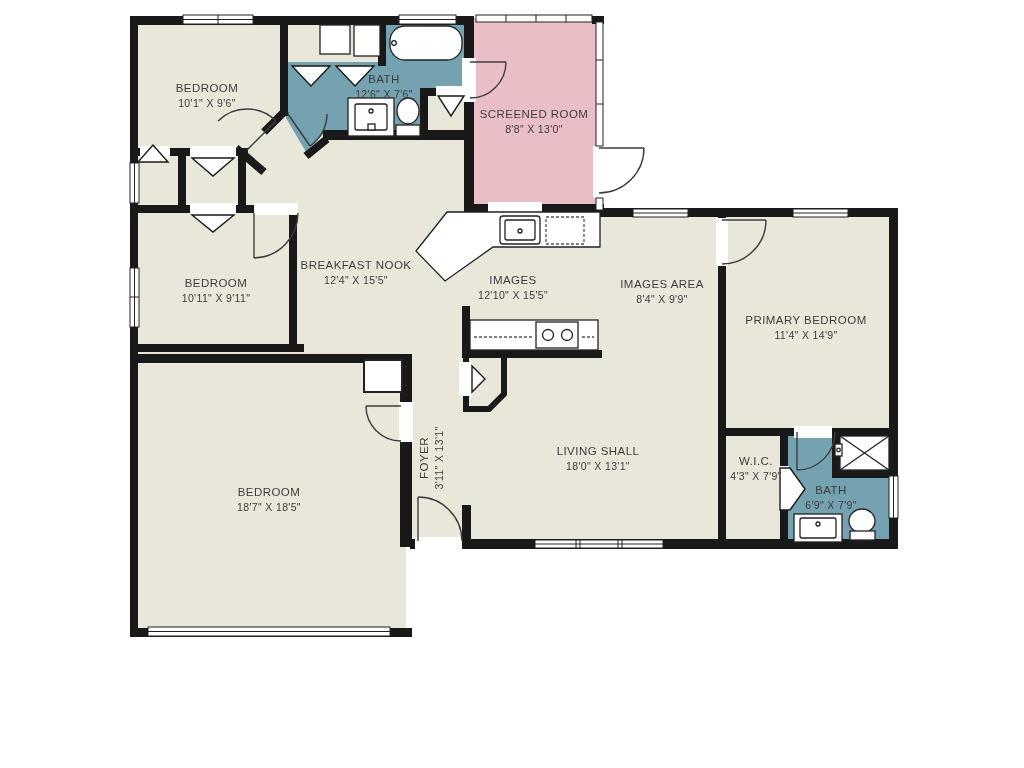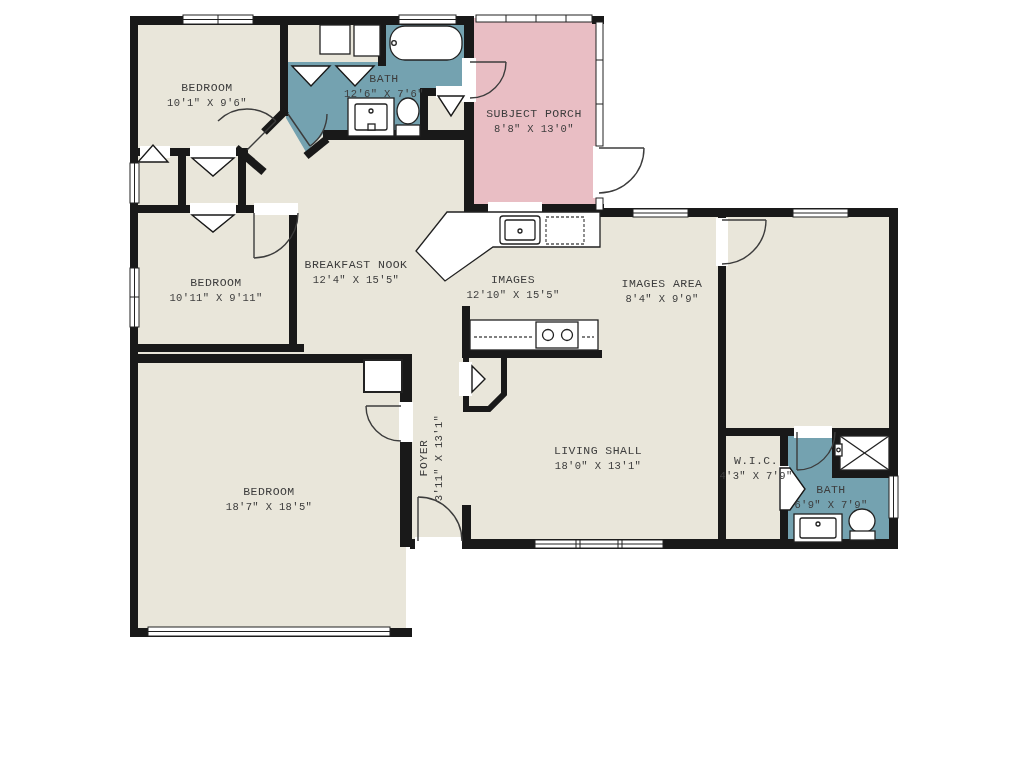--- a/index.html
+++ b/index.html
@@ -1,17 +1,17 @@
 <!DOCTYPE html>
 <html><head>
 <meta charset="utf-8">
 <style>
   html,body{margin:0;padding:0;background:#ffffff;}
   .stage{position:relative;width:1024px;height:660px;background:#fff;overflow:hidden;
-         font-family:Liberation Mono, monospace;}
+         font-family:Liberation Sans, sans-serif;}
   .plan-svg{position:absolute;left:0;top:0;}
   .room-label{position:absolute;transform:translate(-50%,-50%);text-align:center;
               color:#3d3d3d;white-space:nowrap;z-index:5;}
   .room-label .rn{display:block;font-size:11.5px;letter-spacing:.45px;font-weight:400;}
   .room-label .rd{display:block;font-size:10.5px;letter-spacing:.35px;margin-top:3px;}
   .room-label.rot{transform:translate(-50%,-50%) rotate(-90deg);}
   .copyright{position:absolute;left:2px;top:716px;font-size:27px;color:#404040;
              letter-spacing:1px;font-weight:400;z-index:5;}
   .disclaimer{position:absolute;left:50%;transform:translateX(-50%);top:729px;width:470px;
               font-size:6.5px;line-height:1.2;color:#3a3a3a;text-align:center;z-index:5;}
@@ -195,38 +195,42 @@
 
   <div class="room-label" style="left:207px;top:95px">
       <span class="rn">BEDROOM</span>
       <span class="rd">10'1" X 9'6"</span>
     </div>
   <div class="room-label" style="left:384px;top:86px">
       <span class="rn">BATH</span>
       <span class="rd">12'6" X 7'6"</span>
     </div>
   <div class="room-label" style="left:534px;top:121px">
-      <span class="rn">SUBJECT PORCH</span>
+      <span class="rn">SCREENED ROOM</span>
       <span class="rd">8'8" X 13'0"</span>
     </div>
   <div class="room-label" style="left:216px;top:290px">
       <span class="rn">BEDROOM</span>
       <span class="rd">10'11" X 9'11"</span>
     </div>
   <div class="room-label" style="left:356px;top:272px">
       <span class="rn">BREAKFAST NOOK</span>
       <span class="rd">12'4" X 15'5"</span>
     </div>
   <div class="room-label" style="left:513px;top:287px">
       <span class="rn">IMAGES</span>
       <span class="rd">12'10" X 15'5"</span>
     </div>
   <div class="room-label" style="left:662px;top:291px">
       <span class="rn">IMAGES AREA</span>
       <span class="rd">8'4" X 9'9"</span>
+    </div>
+  <div class="room-label" style="left:806px;top:327px">
+      <span class="rn">PRIMARY BEDROOM</span>
+      <span class="rd">11'4" X 14'9"</span>
     </div>
   <div class="room-label" style="left:269px;top:499px">
       <span class="rn">BEDROOM</span>
       <span class="rd">18'7" X 18'5"</span>
     </div>
   <div class="room-label rot" style="left:431px;top:458px">
       <span class="rn">FOYER</span>
       <span class="rd">3'11" X 13'1"</span>
     </div>
   <div class="room-label" style="left:598px;top:458px">

